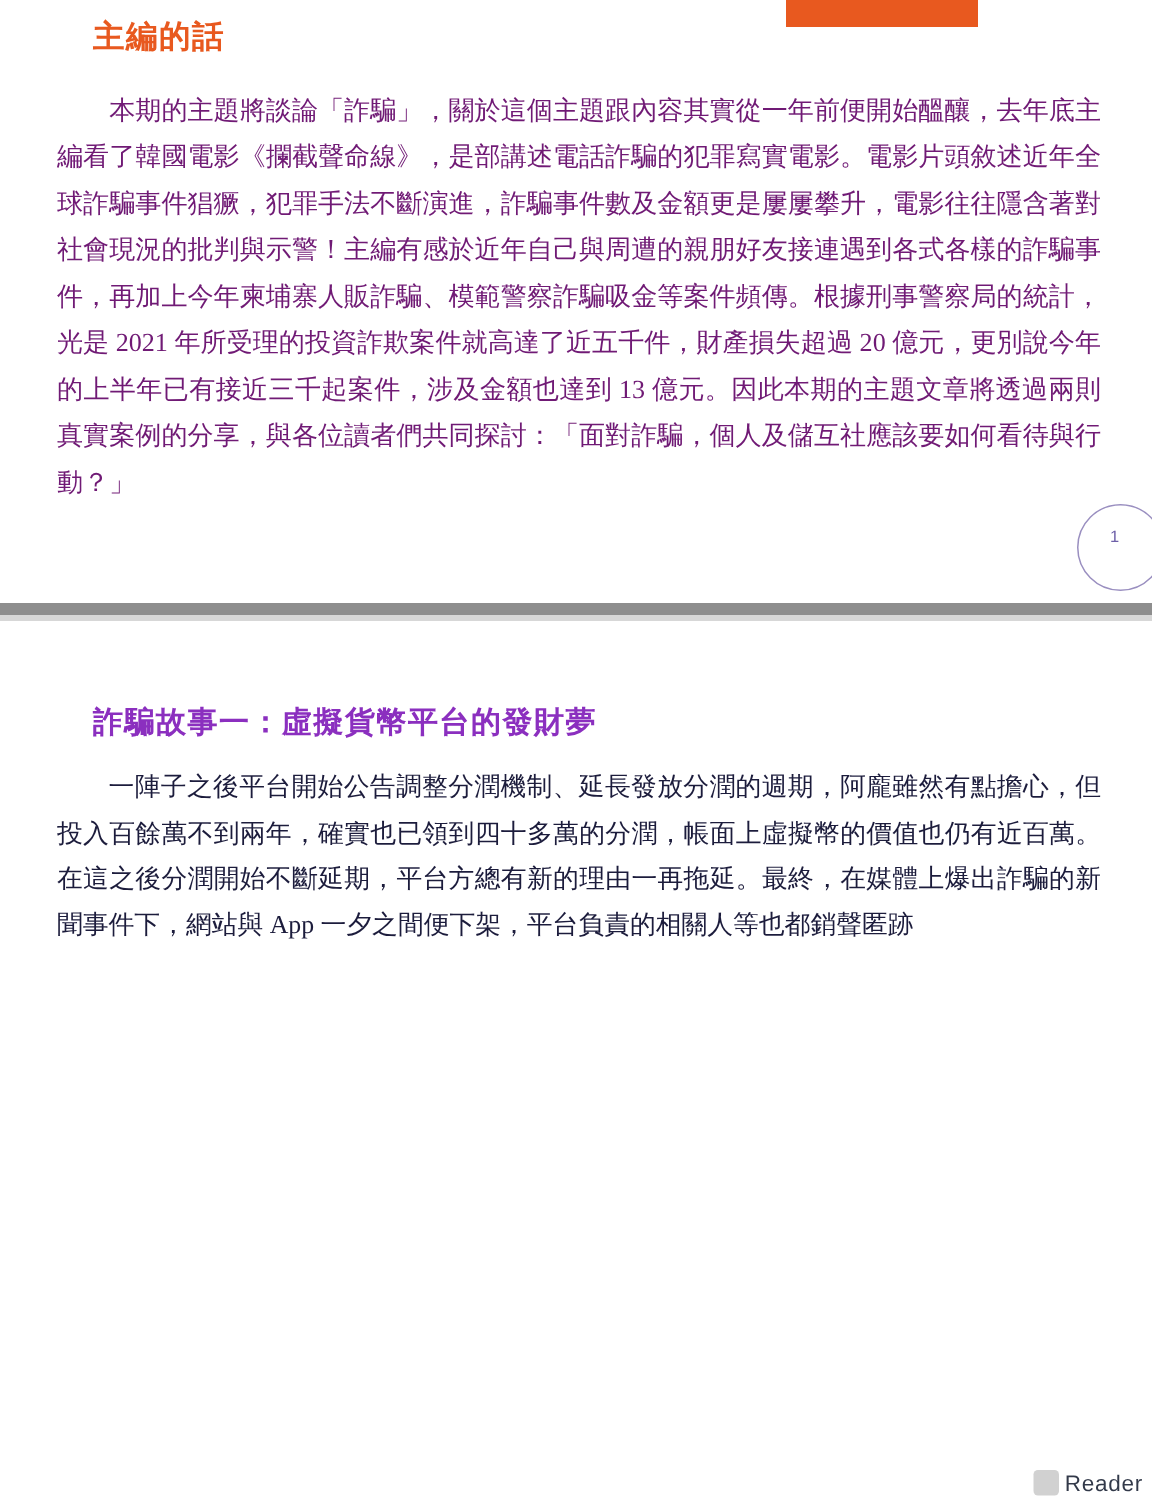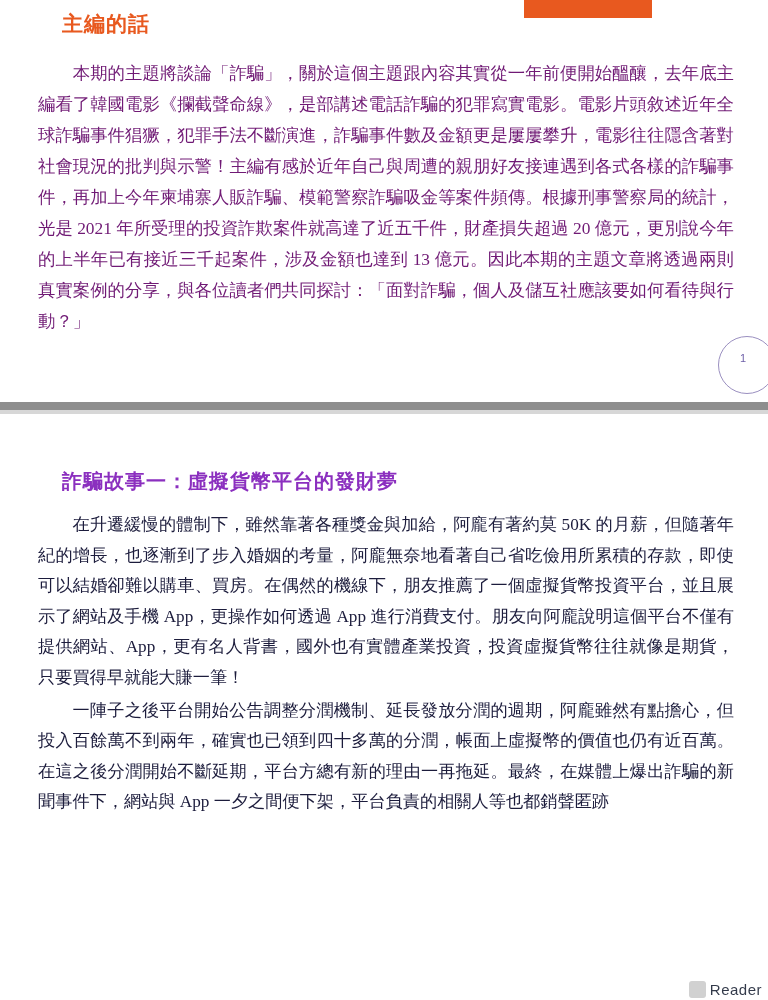--- a/index.html
+++ b/index.html
@@ -182,21 +182,20 @@
     <div class="page-num">1</div>
   </div>
 
   <div class="page-gap"></div>
   <div class="page-gap-shadow"></div>
 
   <div class="section-two">
     <div class="heading-story">詐騙故事一：虛擬貨幣平台的發財夢</div>
 
     <div class="body-block-2">
-      <p>在升遷緩慢的體制下，雖然靠著各種獎金與加給，阿龐有著約莫 50K 的月薪，但隨著年紀的增長，也逐漸到了步入婚姻的考量，阿龐無奈地看著自己省吃儉用所累積的存款，即使可以結婚卻難以購車、買房。在偶然的機線下，朋友推薦了一個虛擬貨幣投資平台，並且展示了網站及手機 App，更操作如何透過 App 進行消費支付。朋友向阿龐說明這個平台不僅有提供網站、App，更有名人背書，國外也有實體產業投資，投資虛擬貨幣往往就像是期貨，只要買得早就能大賺一筆！</p>
       <p>一陣子之後平台開始公告調整分潤機制、延長發放分潤的週期，阿龐雖然有點擔心，但投入百餘萬不到兩年，確實也已領到四十多萬的分潤，帳面上虛擬幣的價值也仍有近百萬。在這之後分潤開始不斷延期，平台方總有新的理由一再拖延。最終，在媒體上爆出詐騙的新聞事件下，網站與 App 一夕之間便下架，平台負責的相關人等也都銷聲匿跡</p>
     </div>
   </div>
 
   <div class="watermark">
     <span class="wm-icon"></span><span>Reader</span>
   </div>
 
 </div>
 

